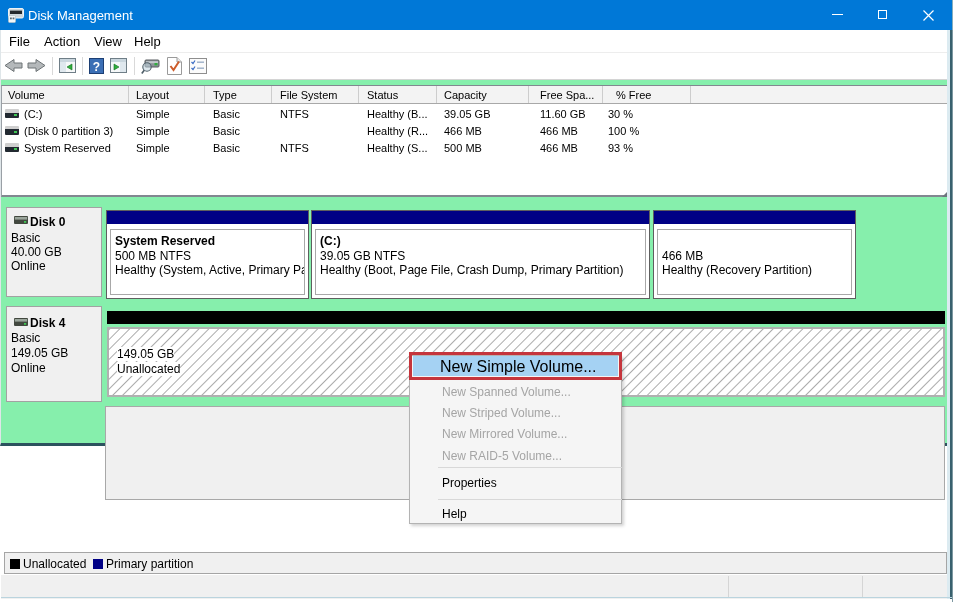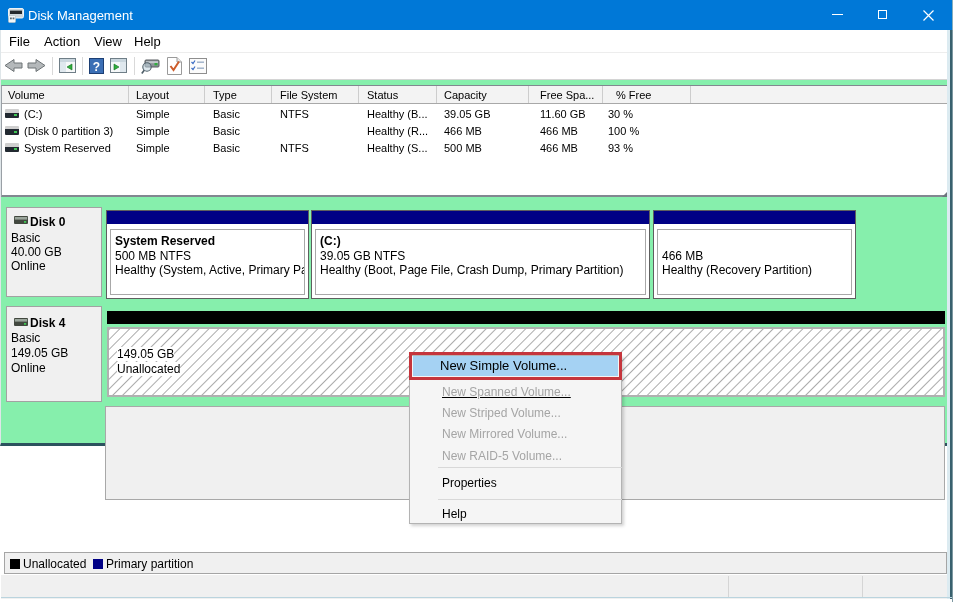--- a/index.html
+++ b/index.html
@@ -247,31 +247,31 @@
   </svg>
   <div class="abs" style="left:8px; top:18px; background:transparent; line-height:15px;">
     <span style="background:#fff;">149.05 GB</span><br>
     <span style="background:#fff;">Unallocated</span>
   </div>
 </div>
 
 <div class="abs" style="left:104px; top:406px; width:840px; height:94px; background:#f0f0f0; border:1px solid #a8a8a8;"></div>
 
 <div id="cmenu">
-  <div class="mi" style="top:25px;text-decoration:underline;"><span class="gray">New Spanned Volume...</span></div>
+  <div class="mi" style="top:25px;"><span class="gray">New Spanned Volume...</span></div>
   <div class="mi" style="top:46px;"><span class="gray">New Striped Volume...</span></div>
   <div class="mi" style="top:67px;"><span class="gray">New Mirrored Volume...</span></div>
   <div class="mi" style="top:89px;"><span class="gray">New RAID-5 Volume...</span></div>
   <div class="msep" style="top:111px;"></div>
   <div class="mi" style="top:116px;">Properties</div>
   <div class="msep" style="top:143px;"></div>
   <div class="mi" style="top:147px;">Help</div>
 </div>
 <div id="hilite"></div>
-<div class="abs" style="left:439px; top:358px; font-size:13px; z-index:5;">New Simple Volume...</div>
+<div class="abs" style="left:439px; top:358px; font-size:16px; z-index:5;">New Simple Volume...</div>
 <div id="redbox"></div>
 
 <div id="legendband">
   <div class="sq" style="left:5px; background:#000;"></div>
   <div class="abs" style="left:18px; top:4px;">Unallocated</div>
   <div class="sq" style="left:88px; background:#000085;"></div>
   <div class="abs" style="left:101px; top:4px;">Primary partition</div>
 </div>
 
 <div id="statusbar">

